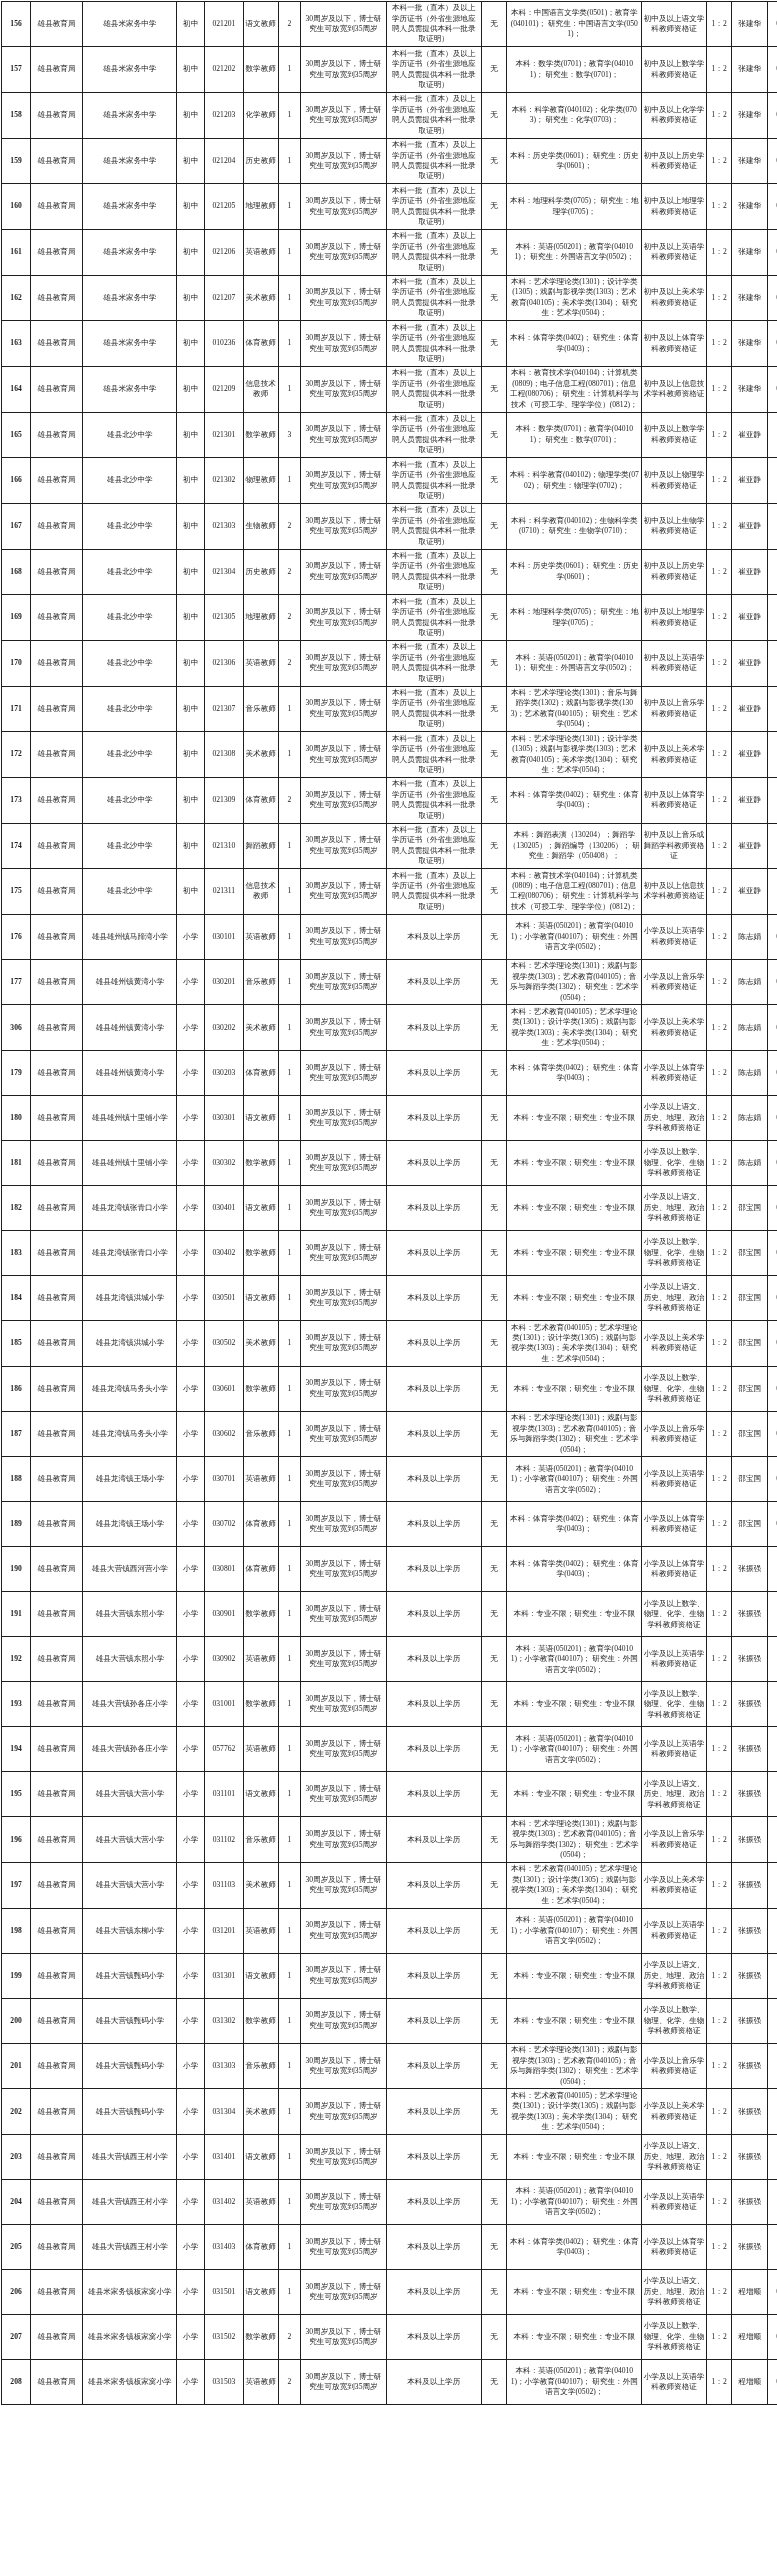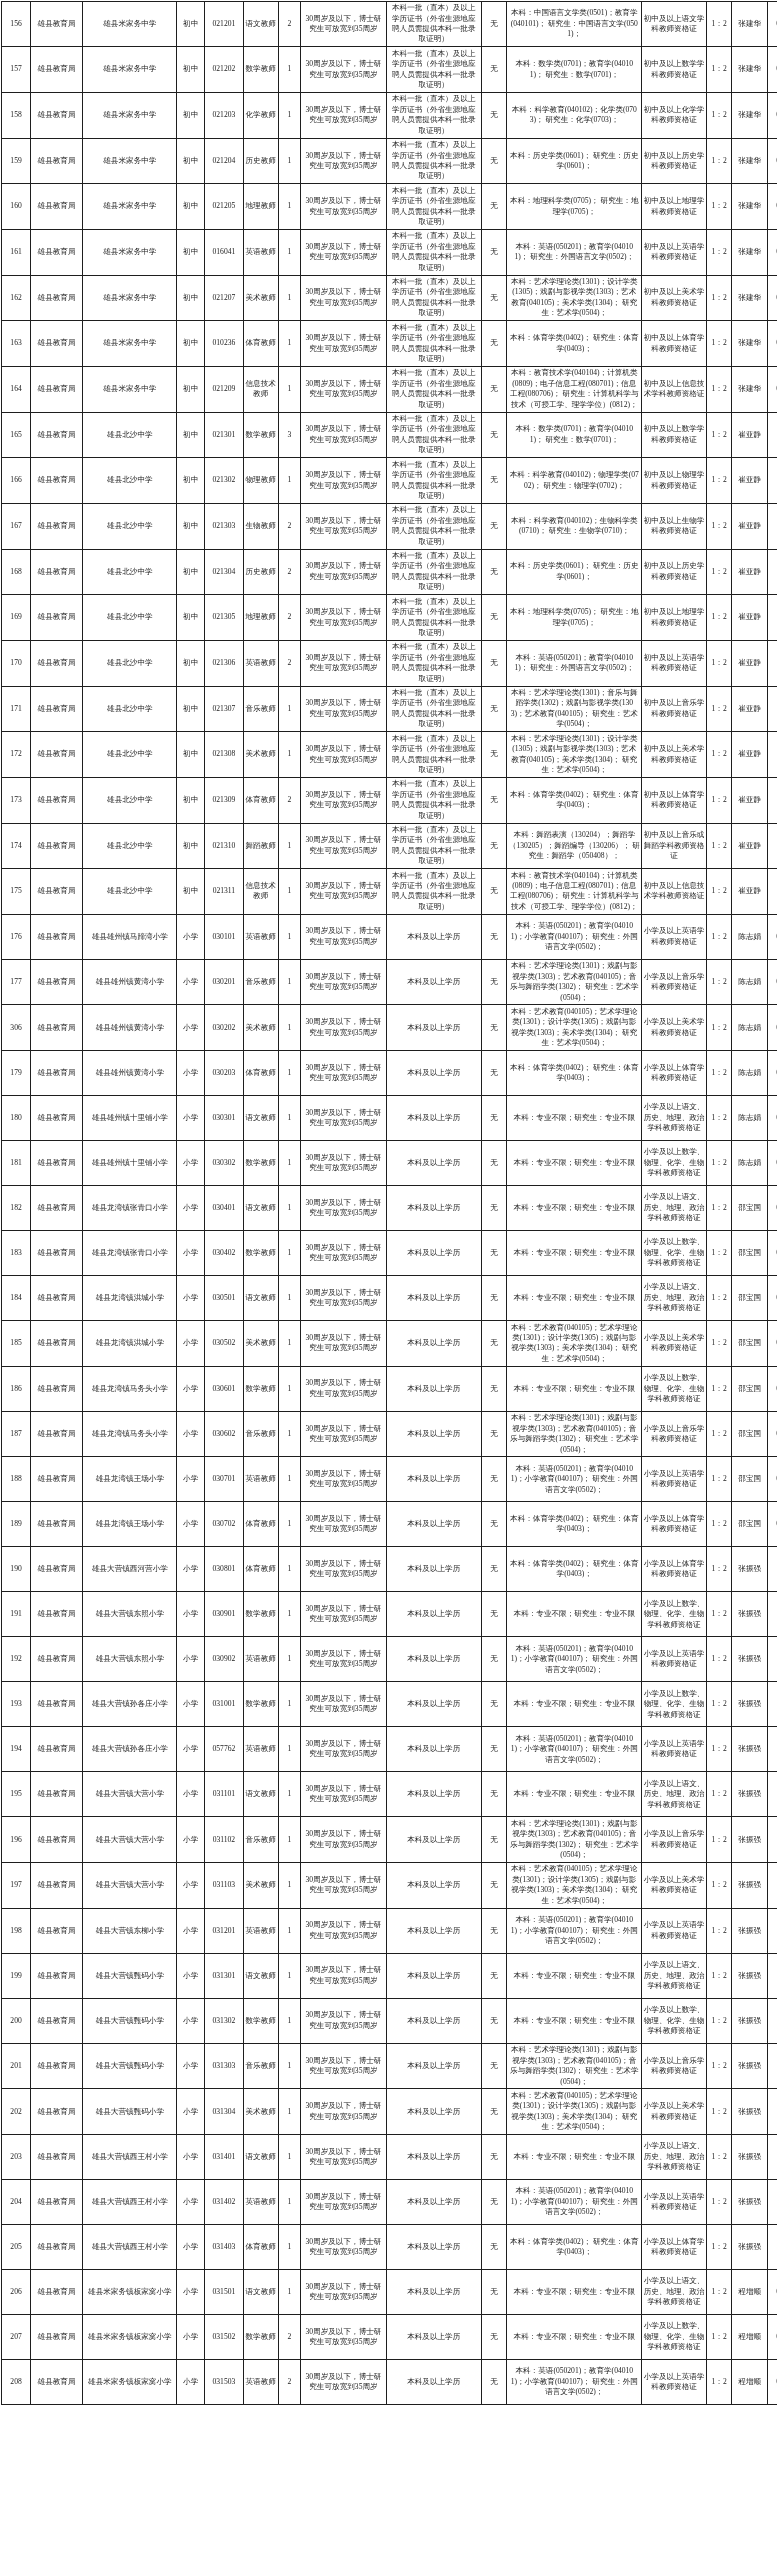--- a/index.html
+++ b/index.html
@@ -28,21 +28,21 @@
     text-align: center;
     vertical-align: middle;
     font-size: 7.6px;
     line-height: 1.38;
     padding: 1.4px 1.4px;
     word-break: break-all;
     overflow-wrap: anywhere;
   }
   table.jobs tr { height: 45px; }
   
-  .col-no           { width: 24.5px;  }
+  .col-no           { width: 24.5px; font-weight: bold;  }
   .col-bureau       { width: 49px;  }
   .col-school       { width: 90px; }
   .col-stage        { width: 24px; margin-left: 47px;  }
   .col-code         { width: 35px;  }
   .col-post         { width: 31px;  }
   .col-count        { width: 18.7px;  }
   .col-age          { width: 82px; }
   .col-education    { width: 91px; }
   .col-restriction  { width: 22px;  }
   .col-major        { width: 131px; }
@@ -142,21 +142,21 @@
           <td class="col-certificate">初中及以上地理学科教师资格证</td>
           <td class="col-ratio">1：2</td>
           <td class="col-contact">张建华</td>
           <td class="col-phone">0312-5732908</td>
         </tr>
         <tr>
           <td class="col-no">161</td>
           <td class="col-bureau">雄县教育局</td>
           <td class="col-school">雄县米家务中学</td>
           <td class="col-stage">初中</td>
-          <td class="col-code">016041</td>
+          <td class="col-code">021206</td>
           <td class="col-post">英语教师</td>
           <td class="col-count">1</td>
           <td class="col-age">30周岁及以下，博士研究生可放宽到35周岁</td>
           <td class="col-education">本科一批（直本）及以上学历证书（外省生源地应聘人员需提供本科一批录取证明）</td>
           <td class="col-restriction">无</td>
           <td class="col-major">本科：英语(050201)；教育学(040101)； 研究生：外国语言文学(0502)；</td>
           <td class="col-certificate">初中及以上英语学科教师资格证</td>
           <td class="col-ratio">1：2</td>
           <td class="col-contact">张建华</td>
           <td class="col-phone">0312-5732908</td>

